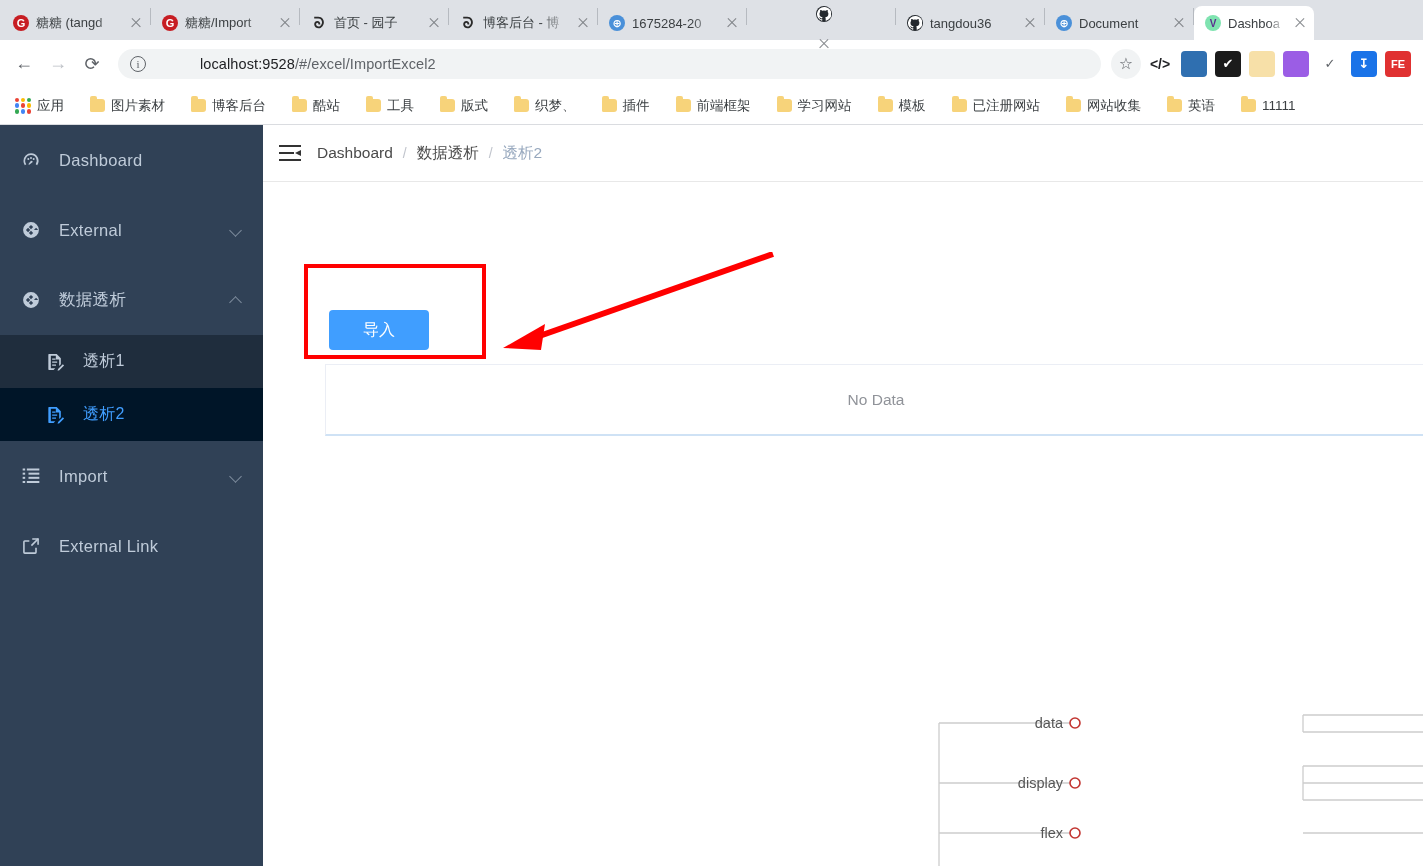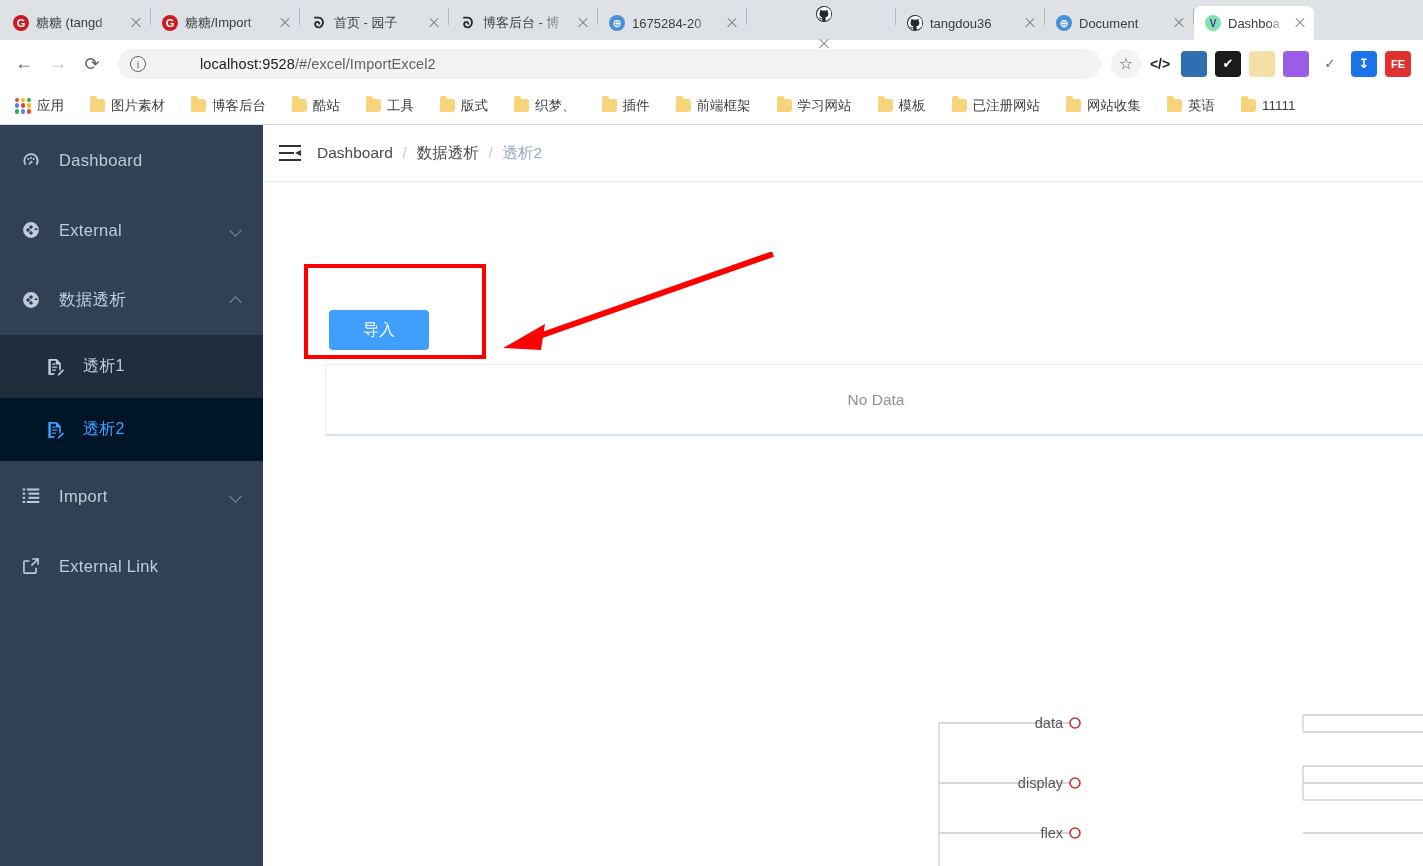--- a/index.html
+++ b/index.html
@@ -117,21 +117,21 @@
   .menu-item .arrow {
     width: 14px; height: 14px; flex:0 0 14px; position: relative; opacity: .55;
   }
   .arrow::before {
     content:""; position:absolute; left:2px; top:3px; width:8px; height:8px;
     border-right: 1.6px solid #bfcbd9; border-bottom: 1.6px solid #bfcbd9;
     transform: rotate(45deg);
   }
   .arrow.up::before { transform: rotate(-135deg); top: 5px; }
   .submenu { background: #1f2d3d; }
-  .submenu .menu-item { height: 63px; padding-left: 44px; font-size: 16px; }
+  .submenu .menu-item { height: 53px; padding-left: 44px; font-size: 16px; }
   .submenu .menu-item.active { background: #001528; color: #409eff; }
   .submenu .menu-item.active .mi-icon svg { fill: #409eff; }
 
   
   .main { flex: 1 1 auto; display: flex; flex-direction: column; overflow: hidden; background: #fff; position: relative; }
   .navbar {
     height: 57px; flex: 0 0 57px; display: flex; align-items: center;
     padding: 0 16px; gap: 16px; border-bottom: 1px solid #e8e8e8; background: #fff;
   }
   .hamburger { width: 22px; height: 18px; position: relative; flex:0 0 22px; }

